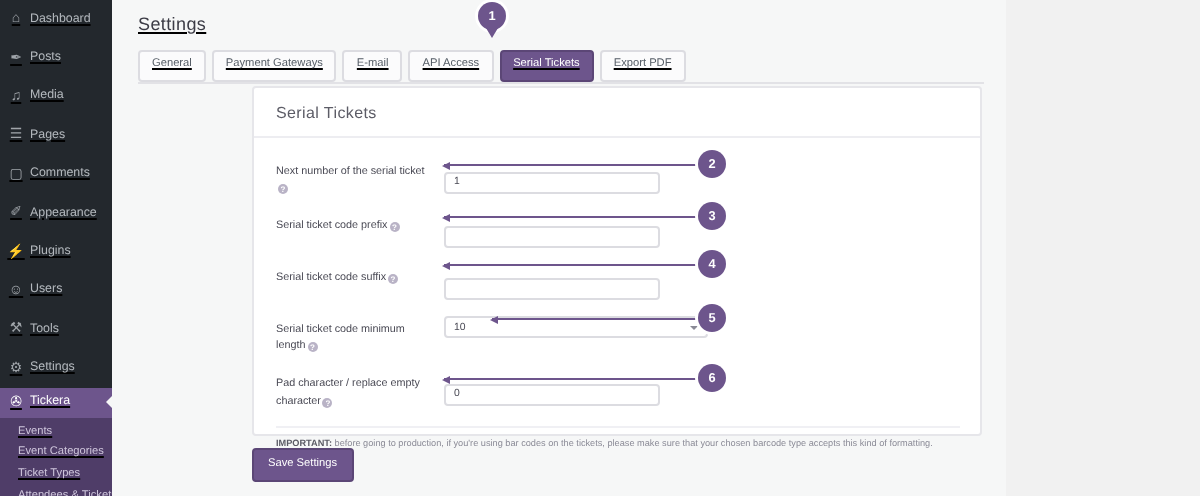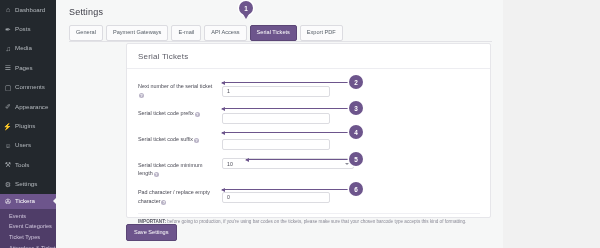--- a/index.html
+++ b/index.html
@@ -2,21 +2,21 @@
 <html><head>
 <meta charset="utf-8">
 <style>
   * { box-sizing: border-box; margin: 0; padding: 0; }
   html, body {
     width: 600px; height: 248px;
     overflow: hidden;
     background: #f1f1f1;
     font-family: "Liberation Sans", sans-serif;
   }
-  .screen { position: relative; width: 503px; height: 248px; display: flex; background: #f6f7f7; }
+  .screen { position: relative; width: 503px; height: 248px; display: flex; background: #f6f7f7; text-decoration: underline; }
 
   
   .sidebar {
     width: 56px; height: 248px;
     background: #23282d;
     flex: 0 0 56px;
     position: relative;
     overflow: hidden;
   }
   .menu-item {

